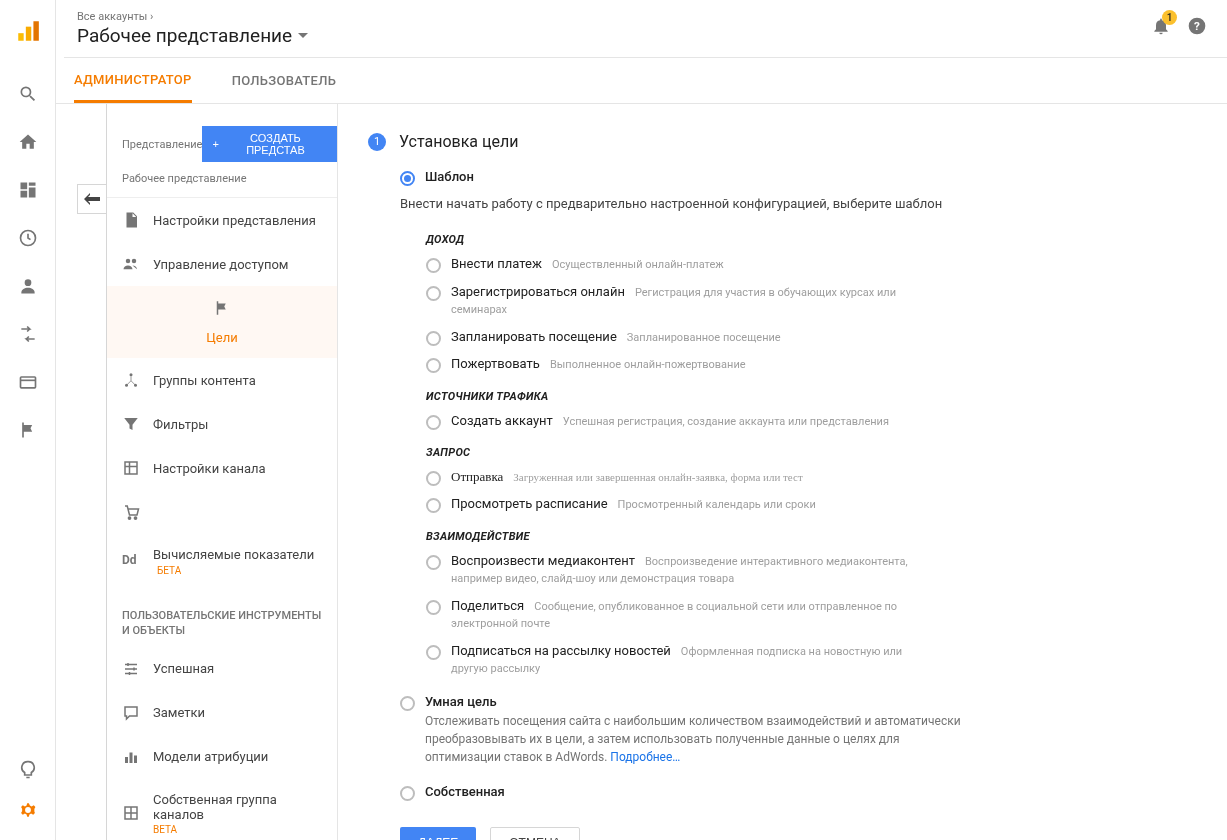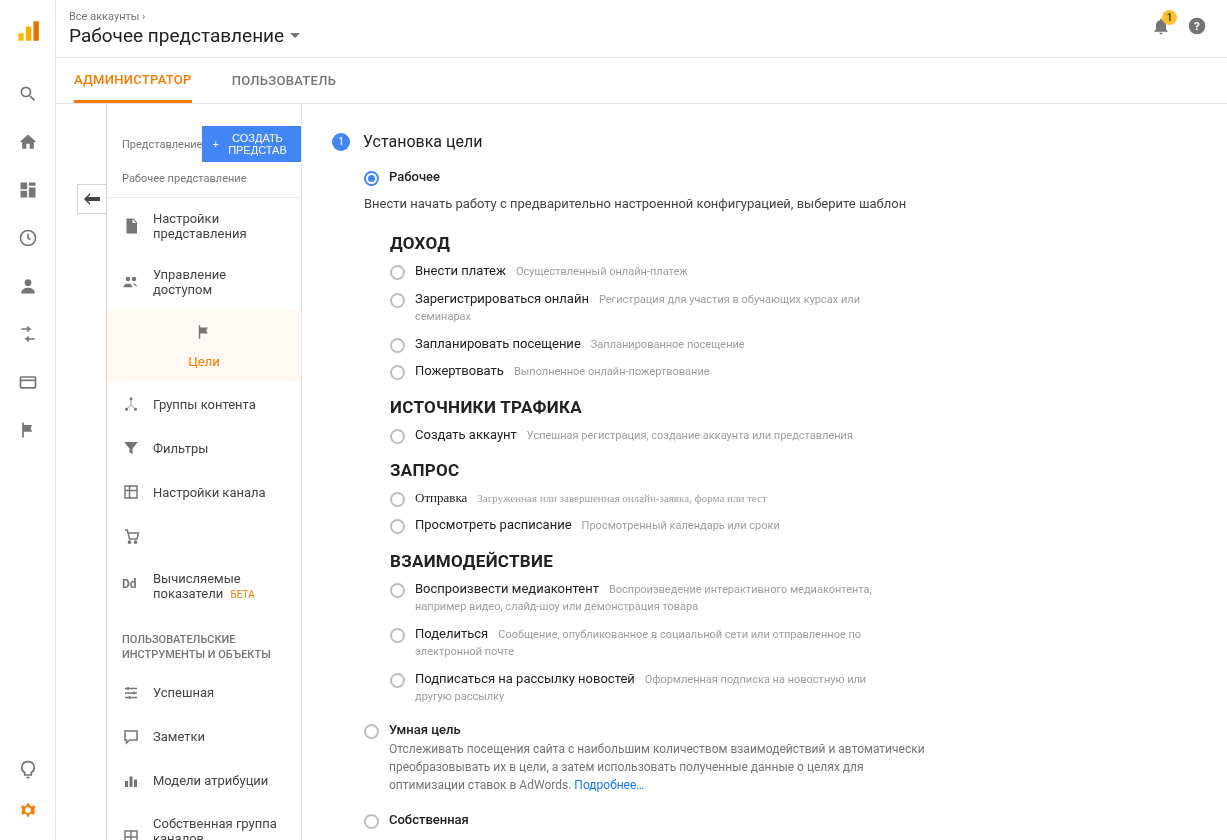--- a/index.html
+++ b/index.html
@@ -1,34 +1,34 @@
 <!DOCTYPE html>
 <html><head>
 <meta charset="utf-8">
 <style>
 * { box-sizing: border-box; margin: 0; padding: 0; }
 body { font-family: Roboto, Arial, sans-serif; font-size: 13px; color: #212121; background: #fff; width: 1227px; height: 840px; overflow: hidden; position: relative; }
 .left-rail { position: absolute; left: 0; top: 0; width: 56px; height: 100%; border-right: 1px solid #e5e5e5; display: flex; flex-direction: column; align-items: center; padding-top: 18px; }
 .left-rail .logo { width: 26px; height: 26px; margin-bottom: 40px; }
 .left-rail .rail-icon { color: #757575; width: 20px; height: 20px; margin-bottom: 28px; cursor: pointer; }
 .left-rail .rail-bottom { margin-top: auto; margin-bottom: 20px; display: flex; flex-direction: column; align-items: center; gap: 20px; }
-.header { position: absolute; left: 56px; top: 0; right: 0; height: 58px; border-bottom: 1px solid #e5e5e5; padding: 10px 20px 0 13px; display: flex; align-items: flex-start; }
+.header { position: absolute; left: 64px; top: 0; right: 0; height: 58px; border-bottom: 1px solid #e5e5e5; padding: 10px 20px 0 13px; display: flex; align-items: flex-start; }
 .header-titles { flex: 1; }
 .breadcrumb { font-size: 11px; color: #757575; }
 .view-title { font-size: 19px; color: #212121; margin-top: 1px; display: flex; align-items: center; gap: 6px; }
 .header-icons { display: flex; align-items: center; gap: 16px; margin-top: 6px; }
 .bell-wrap { position: relative; color: #757575; }
 .bell-badge { position: absolute; top: -6px; right: -6px; background: #fbc02d; color: #212121; font-size: 10px; font-weight: 500; width: 15px; height: 15px; border-radius: 50%; display: flex; align-items: center; justify-content: center; }
 .tabs-row { position: absolute; left: 56px; top: 58px; right: 0; height: 46px; border-bottom: 1px solid #e5e5e5; display: flex; align-items: center; padding-left: 18px; gap: 40px; }
 .tab { font-size: 13px; font-weight: 500; color: #757575; text-transform: uppercase; letter-spacing: 0.3px; height: 100%; display: flex; align-items: center; cursor: pointer; }
 .tab.active { color: #f57c00; border-bottom: 3px solid #f57c00; }
 .content { position: absolute; left: 56px; top: 104px; right: 0; bottom: 0; display: flex; background: #fff; }
 .back-arrow-col { width: 50px; padding-top: 80px; display: flex; justify-content: flex-end; }
 .back-btn { width: 30px; height: 30px; border: 1px solid #d6d6d6; background: #fff; display: flex; align-items: center; justify-content: center; cursor: pointer; margin-right: -1px; z-index: 2; }
-.sidebar { width: 196px; border-left: 1px solid #d6d6d6; border-right: 1px solid #e5e5e5; padding-top: 22px; overflow-y: auto; height: 100%; position: relative; }
+.sidebar { width: 232px; border-left: 1px solid #d6d6d6; border-right: 1px solid #e5e5e5; padding-top: 22px; overflow-y: auto; height: 100%; position: relative; }
 .sidebar-header { display: flex; align-items: center; justify-content: space-between; padding: 0 0 0 15px; font-size: 11px; color: #757575; }
 .create-btn { background: #4285f4; color: #fff; font-size: 11px; font-weight: 500; padding: 6px 10px; border: none; display: flex; align-items: center; gap: 5px; cursor: pointer; text-transform: uppercase; }
 .sidebar-sub { font-size: 11px; color: #757575; padding: 10px 15px 12px; border-bottom: 1px solid #eee; }
 .nav-item { display: flex; align-items: center; gap: 13px; padding: 13px 15px; color: #757575; font-size: 13px; cursor: pointer; }
 .nav-item .nav-text { color: #444; }
 .nav-item.active { background: #fff8f3; flex-direction: column; }
 .nav-item.active .nav-text { color: #f57c00; }
 .nav-item.active .nav-icon { color: #757575; }
 .nav-icon { width: 18px; height: 18px; flex-shrink: 0; color: #757575; }
 .beta-tag { color: #f57c00; font-size: 10px; text-transform: uppercase; margin-top: 2px; }
@@ -42,21 +42,21 @@
 .form-area { padding-left: 32px; }
 .radio-row { display: flex; align-items: flex-start; gap: 10px; margin-bottom: 10px; }
 .radio { width: 15px; height: 15px; border: 2px solid #bdbdbd; border-radius: 50%; flex-shrink: 0; margin-top: 2px; display: flex; align-items: center; justify-content: center; cursor: pointer; }
 .radio.checked { border-color: #4285f4; }
 .radio.checked::after { content: ''; width: 7px; height: 7px; background: #4285f4; border-radius: 50%; }
 .radio-label { font-size: 13px; font-weight: 500; color: #212121; }
 .radio-desc { font-size: 12px; color: #757575; line-height: 1.5; margin-top: 3px; }
 .radio-desc a { color: #1a73e8; text-decoration: none; }
 .sub-desc { font-size: 13px; color: #444; margin-bottom: 22px; padding-left: 0; }
 .template-group { padding-left: 26px; margin-bottom: 16px; }
-.group-title { font-size: 17px; font-weight: 700; color: #212121; text-transform: uppercase; margin-bottom: 10px; letter-spacing: 0.3px; }
+.group-title { font-size: 11px; font-weight: 700; color: #212121; text-transform: uppercase; margin-bottom: 10px; letter-spacing: 0.3px; font-style: italic; }
 .template-option { display: flex; align-items: flex-start; gap: 10px; margin-bottom: 10px; }
 .tmpl-label { font-size: 13px; color: #212121; }
 .tmpl-desc { font-size: 11px; color: #9e9e9e; margin-left: 10px; line-height: 1.5; }
 .btn-row { display: flex; gap: 14px; margin-top: 26px; margin-bottom: 26px; }
 .btn { padding: 8px 18px; font-size: 12px; font-weight: 500; border-radius: 2px; cursor: pointer; text-transform: uppercase; }
 .btn-primary { background: #4285f4; color: #fff; border: none; }
 .btn-secondary { background: #fff; color: #444; border: 1px solid #d6d6d6; }
 svg { display: block; }
 </style>
 </head>
@@ -272,21 +272,21 @@
   <div class="main">
     <div class="step-header">
       <div class="step-num">1</div>
       <div class="step-title">Установка цели</div>
     </div>
 
     <div class="form-area">
       <div class="radio-row">
         <div class="radio checked"></div>
         <div>
-            <div class="radio-label">Рабочее</div>
+            <div class="radio-label">Шаблон</div>
           </div>
       </div>
       <div class="sub-desc">Внести начать работу с предварительно настроенной конфигурацией, выберите шаблон</div>
 
       <div id="template-groups">
           <div class="template-group">
             <div class="group-title">Доход</div>
             <div class="template-option">
               <div class="radio"></div>
               <div style="max-width: 480px;"><span class="tmpl-label">Внести платеж</span><span class="tmpl-desc">Осуществленный онлайн-платеж</span></div>

